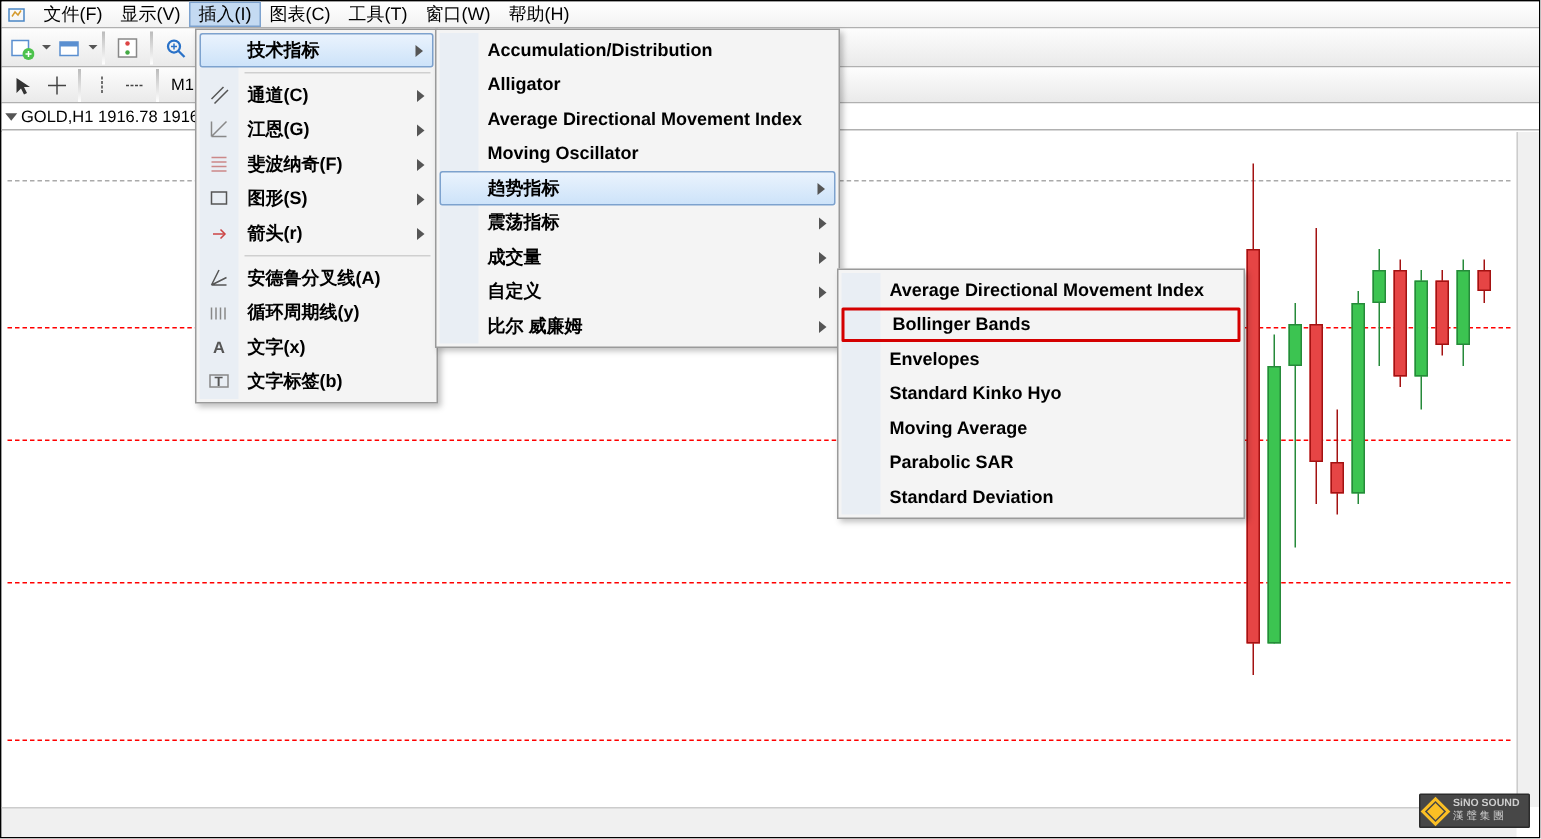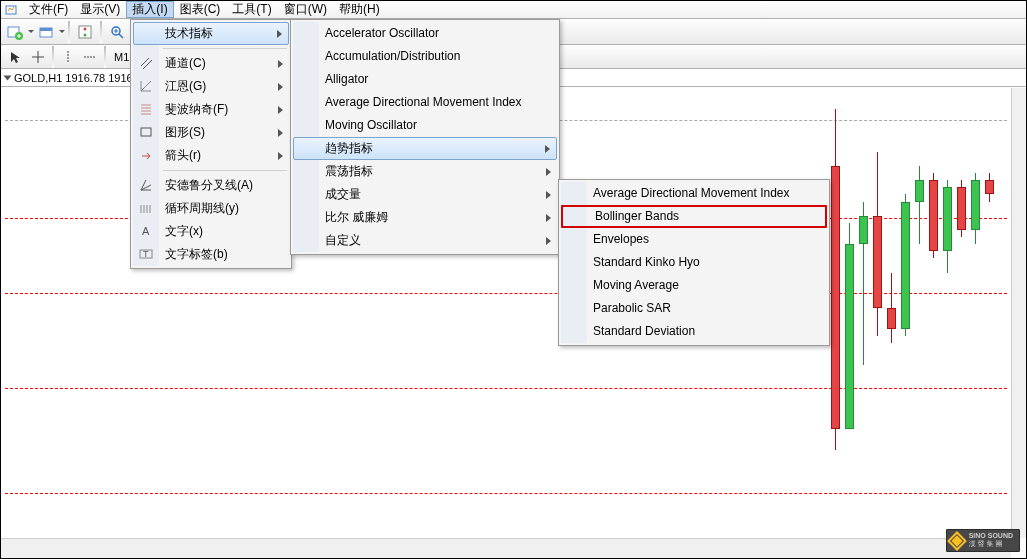--- a/index.html
+++ b/index.html
@@ -37,21 +37,21 @@
 
 
 .candles{position:absolute;right:4px;top:0;bottom:0;width:180px;}
 .cndl{position:absolute;width:9px;}
 .cndl .wick{position:absolute;left:4px;width:1px;}
 .cndl .body{position:absolute;left:0;width:9px;}
 .up .wick{background:#268a3a;} .up .body{background:#3cc451;border:1px solid #268a3a;}
 .dn .wick{background:#a31212;} .dn .body{background:#e64545;border:1px solid #a31212;}
 
 
-.menu{position:absolute;background:#f4f4f4;border:1px solid #9a9a9a;box-shadow:2px 2px 4px rgba(0,0,0,.25);padding:2px;}
+.menu{position:absolute;background:#f4f4f4;border:1px solid #9a9a9a;box-shadow:2px 2px 4px rgba(0,0,0,.25);padding:2px;font-weight:bold;}
 .menu .iconcol{position:absolute;left:2px;top:2px;bottom:2px;width:26px;background:#e9eef4;}
 .menu-item{position:relative;padding:0 20px 0 32px;height:23px;line-height:23px;display:flex;align-items:center;white-space:nowrap;}
 .menu-item .arrow{position:absolute;right:6px;top:0;bottom:0;display:flex;align-items:center;}
 .menu-item .arrow::after{content:"";width:0;height:0;border-top:4px solid transparent;border-bottom:4px solid transparent;border-left:5px solid #555;}
 .menu-item.selected{background:linear-gradient(#eaf3fd,#cde3f9);border:1px solid #7da2ce;border-radius:2px;padding:0 19px 0 31px;height:23px;line-height:21px;}
 .menu-sep{height:1px;margin:3px 2px 3px 30px;background:#cfcfcf;}
 .menu .mi-icon{position:absolute;left:5px;top:3px;width:16px;height:16px;display:flex;align-items:center;justify-content:center;}
 .red-outline{border:2px solid #d40000;border-radius:1px;}
 
 
@@ -350,23 +350,20 @@
             <rect x="1" y="3" width="12" height="8" fill="none" stroke="#888"></rect>
             <text x="4" y="10" font-size="9" fill="#555">T</text>
           </svg>
         </span>
         <span>文字标签(b)</span>
       </div>
     </div>
 
   <div class="menu" id="menu2" style="left:289px;top:18px;width:270px;">
     <div class="iconcol"></div>
-  <div class="menu-item">
-        <span>Accelerator Oscillator</span>
-      </div>
       <div class="menu-item">
         <span>Accumulation/Distribution</span>
       </div>
       <div class="menu-item">
         <span>Alligator</span>
       </div>
       <div class="menu-item">
         <span>Average Directional Movement Index</span>
       </div>
       <div class="menu-item">
@@ -378,25 +375,25 @@
       </div>
       <div class="menu-item">
         <span>震荡指标</span>
         <span class="arrow"></span>
       </div>
       <div class="menu-item">
         <span>成交量</span>
         <span class="arrow"></span>
       </div>
       <div class="menu-item">
+        <span>自定义</span>
+        <span class="arrow"></span>
+      </div>
+      <div class="menu-item">
         <span>比尔 威廉姆</span>
-        <span class="arrow"></span>
-      </div>
-      <div class="menu-item">
-        <span>自定义</span>
         <span class="arrow"></span>
       </div>
     </div>
 
   <div class="menu" id="menu3" style="left:557px;top:178px;width:272px;">
     <div class="iconcol"></div>
   <div class="menu-item">
         <span>Average Directional Movement Index</span>
       </div>
       <div class="menu-item red-outline">

